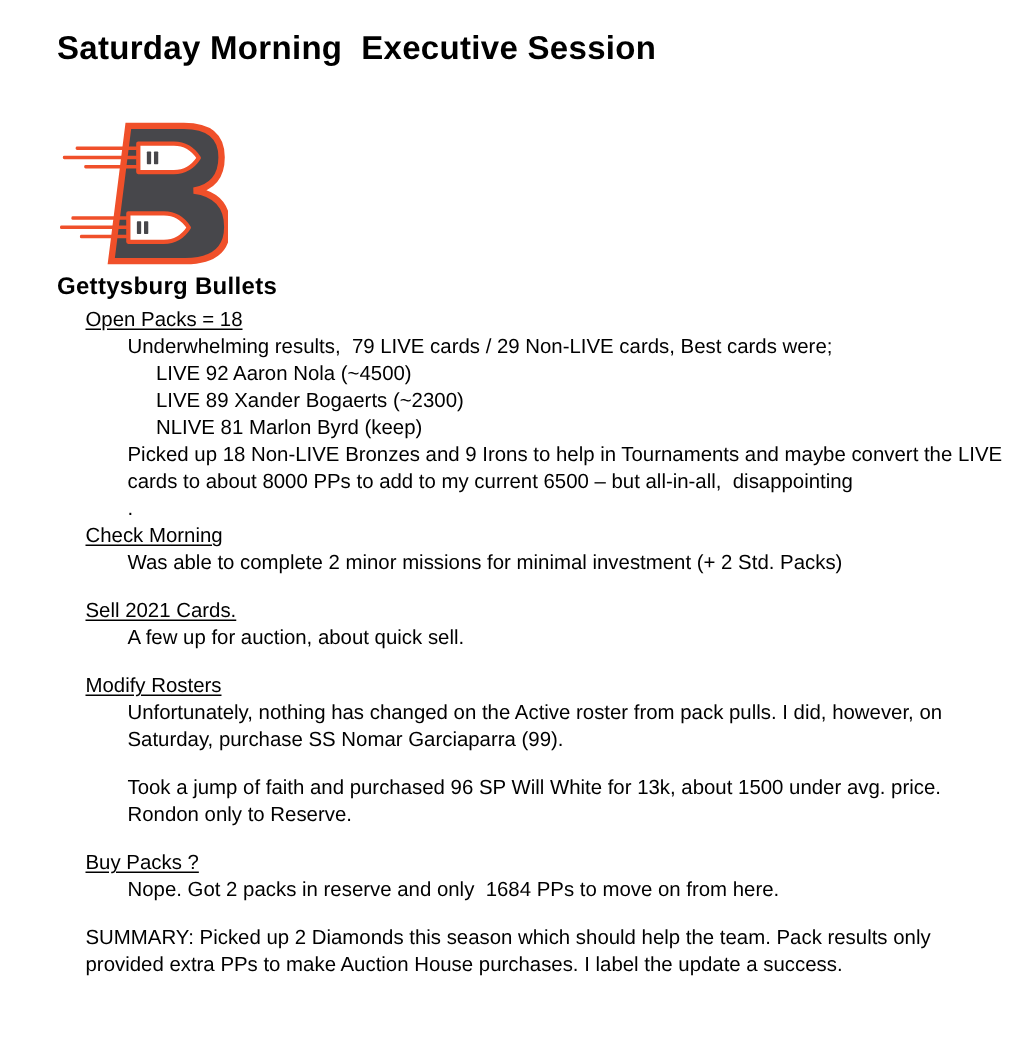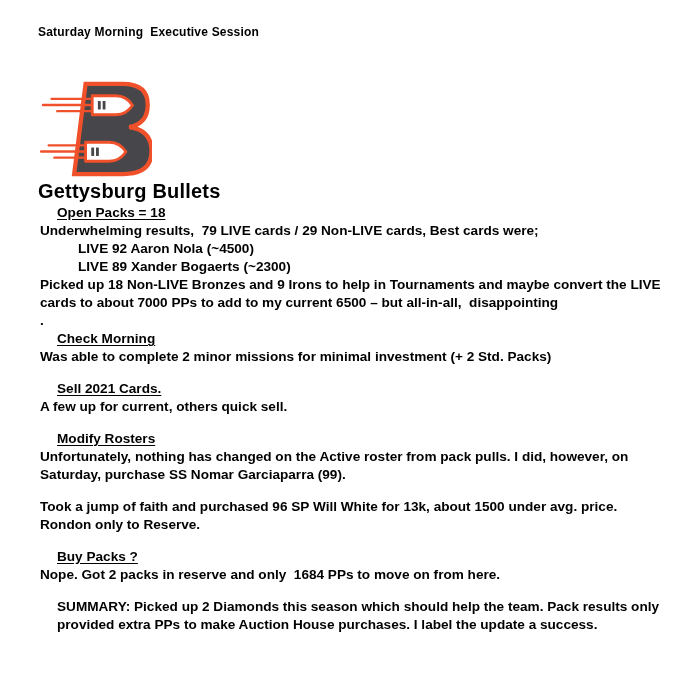--- a/index.html
+++ b/index.html
@@ -5,49 +5,49 @@
   html, body { margin: 0; padding: 0; }
   body {
     width: 676px;
     height: 696px;
     background: #ffffff;
     color: #000000;
     font-family: "Liberation Sans", sans-serif;
     overflow: hidden;
   }
   .title {
-    font-size: 12px;
+    font-size: 22px;
     font-weight: 700;
     line-height: 24px;
     margin: 20px 0 0 38px;
     white-space: pre;
     letter-spacing: 0.2px;
   }
   .logo-wrap {
     margin: 36px 0 0 40px;
     width: 112px;
     height: 97px;
   }
   .logo-wrap svg { display: block; width: 112px; height: 97px; }
   .team-name {
-    font-size: 20px;
+    font-size: 16px;
     font-weight: 700;
     line-height: 25px;
     margin: 2px 0 0 38px;
     white-space: pre;
     letter-spacing: 0.2px;
   }
   .content {
     font-size: 13.6px;
     line-height: 18px;
   }
-  .line { white-space: pre; height: 18px; font-weight: bold; }
+  .line { white-space: pre; height: 18px; }
   .h  { padding-left: 57px; }
-  .i1 { padding-left: 40px; }
-  .i2 { padding-left: 78px; }
+  .i1 { padding-left: 85px; }
+  .i2 { padding-left: 104px; }
   .ul {
     text-decoration: underline;
     text-underline-offset: 2px;
   }
   .gap { margin-top: 14px; }
 </style>
 </head>
 <body>
 
 <div class="title">Saturday Morning  Executive Session</div>
@@ -85,33 +85,34 @@
 
 <div class="team-name">Gettysburg Bullets</div>
 
 <div class="content">
 
   <div class="section">
     <div class="line h"><span class="ul">Open Packs = 18</span></div>
     <div class="line i1">Underwhelming results,  79 LIVE cards / 29 Non-LIVE cards, Best cards were;</div>
     <div class="line i2">LIVE 92 Aaron Nola (~4500)</div>
     <div class="line i2">LIVE 89 Xander Bogaerts (~2300)</div>
+    <div class="line i2">NLIVE 81 Marlon Byrd (keep)</div>
     <div class="line i1">Picked up 18 Non-LIVE Bronzes and 9 Irons to help in Tournaments and maybe convert the LIVE</div>
-    <div class="line i1">cards to about 7000 PPs to add to my current 6500 – but all-in-all,  disappointing</div>
+    <div class="line i1">cards to about 8000 PPs to add to my current 6500 – but all-in-all,  disappointing</div>
     <div class="line i1">.</div>
   </div>
 
   <div class="section">
     <div class="line h"><span class="ul">Check Morning</span></div>
     <div class="line i1">Was able to complete 2 minor missions for minimal investment (+ 2 Std. Packs)</div>
   </div>
 
   <div class="section gap">
     <div class="line h"><span class="ul">Sell 2021 Cards.</span></div>
-    <div class="line i1">A few up for current, others quick sell.</div>
+    <div class="line i1">A few up for auction, about quick sell.</div>
   </div>
 
   <div class="section gap">
     <div class="line h"><span class="ul">Modify Rosters</span></div>
     <div class="line i1">Unfortunately, nothing has changed on the Active roster from pack pulls. I did, however, on</div>
     <div class="line i1">Saturday, purchase SS Nomar Garciaparra (99).</div>
   </div>
 
   <div class="section gap">
     <div class="line i1">Took a jump of faith and purchased 96 SP Will White for 13k, about 1500 under avg. price.</div>

